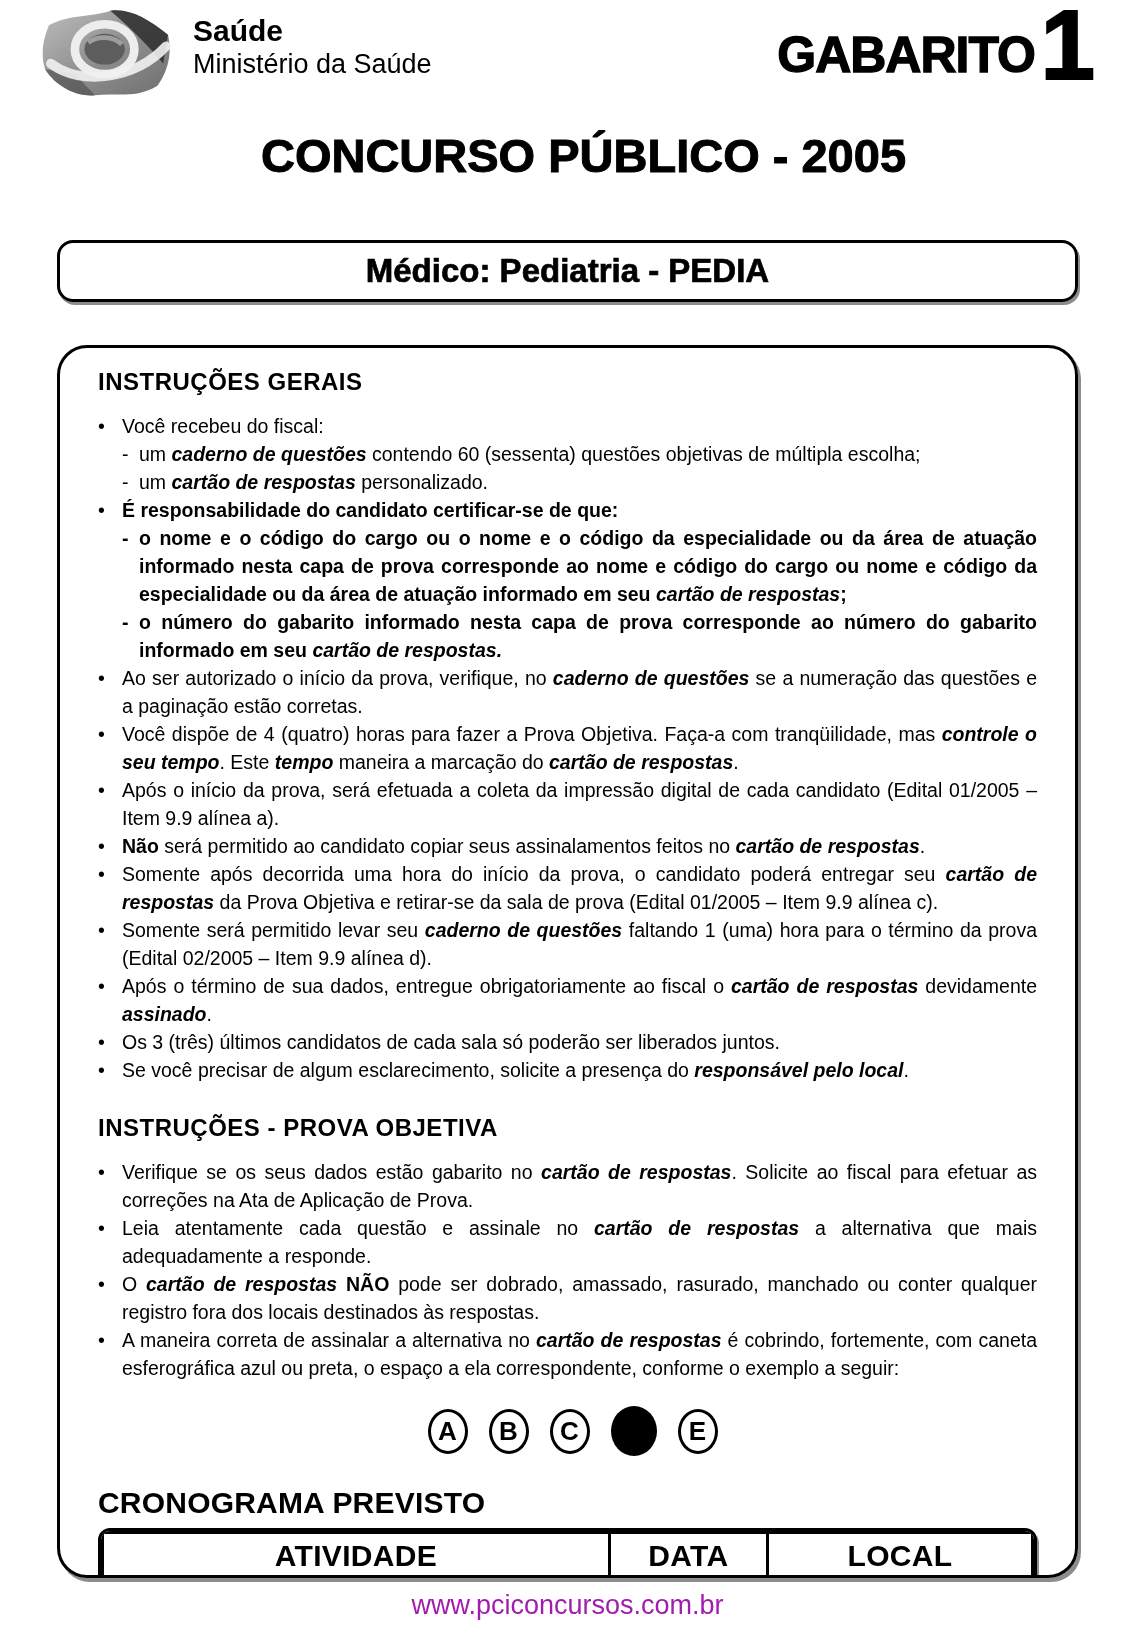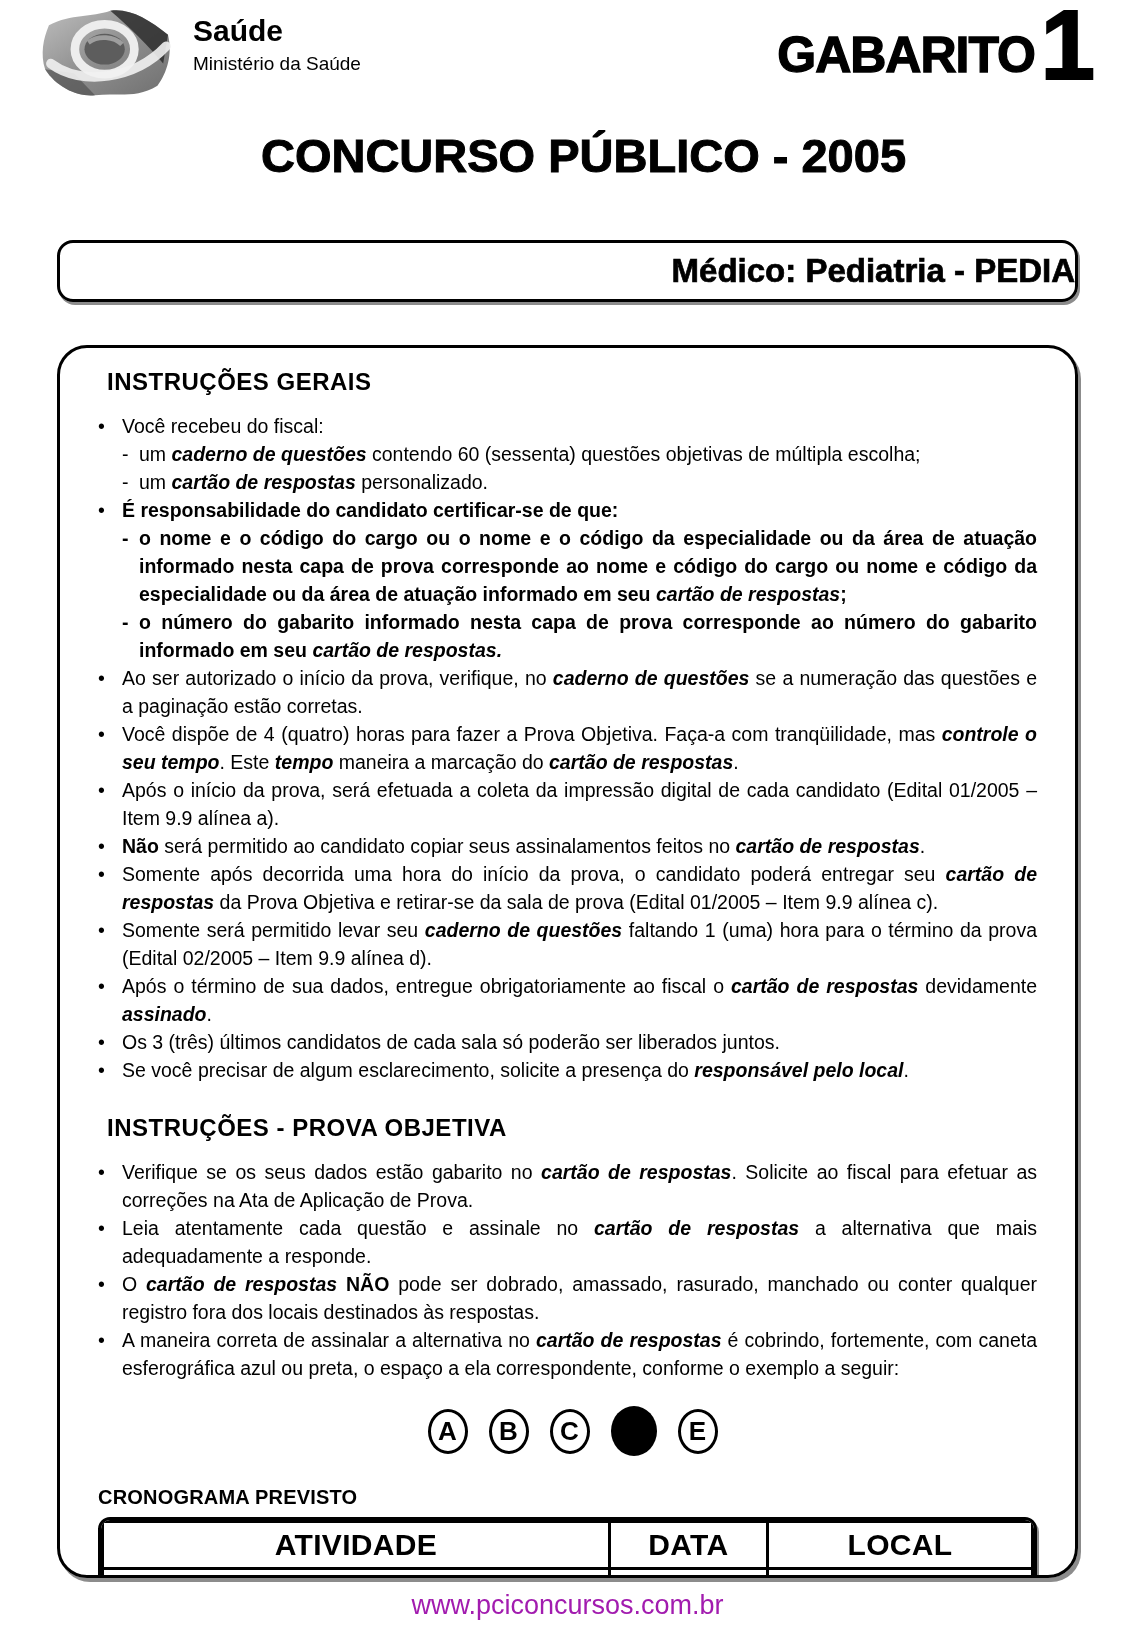--- a/index.html
+++ b/index.html
@@ -4,42 +4,42 @@
 <style>
   html,body{margin:0;padding:0;background:#ffffff;}
   .page{position:relative;width:1135px;height:1637px;background:#fff;color:#000;
         font-family:"Liberation Sans", sans-serif;overflow:hidden;}
 
   
   .brand{position:absolute;left:34px;top:6px;display:flex;gap:12px;align-items:flex-start;}
   .brand svg{display:block;}
   .brand-text{padding-top:8px;}
   .brand-title{font-size:30px;font-weight:bold;line-height:34px;}
-  .brand-sub{font-size:19px;line-height:32px;}
+  .brand-sub{font-size:27px;line-height:32px;}
 
   .gabarito-label{position:absolute;right:100px;top:26px;font-size:50px;font-weight:bold;
         letter-spacing:-1px;-webkit-text-stroke:1.3px #000;}
   .gabarito-num{position:absolute;right:40px;top:-4px;font-size:98px;font-weight:bold;
         -webkit-text-stroke:2px #000;line-height:1;}
 
   .title{position:absolute;left:0;right:0;top:128px;text-align:center;
          font-size:47px;font-weight:bold;margin-left:32px;-webkit-text-stroke:1px #000;}
 
   .medico-box{position:absolute;left:57px;right:57px;top:240px;height:56px;
          border:3px solid #000;border-radius:16px;box-shadow:2px 3px 0 rgba(0,0,0,.45);
-         display:flex;align-items:center;justify-content:flex-end;}
+         display:flex;align-items:center;justify-content:center;}
   .medico-box .txt{font-size:33px;font-weight:bold;-webkit-text-stroke:.7px #000;}
 
   
   .main-box{position:absolute;left:57px;right:57px;top:345px;height:1233px;box-sizing:border-box;
          border:3px solid #000;border-radius:30px;box-shadow:3px 4px 0 rgba(0,0,0,.45);
          padding:14px 38px 0 38px;overflow:hidden;}
-  h2.sec{font-size:24px;font-weight:bold;margin:6px 0 16px 9px;letter-spacing:.5px;}
+  h2.sec{font-size:24px;font-weight:bold;margin:6px 0 16px 0;letter-spacing:.5px;}
   h2.sec2{margin-top:30px;}
-  h3.sec{font-size:20px;font-weight:bold;margin:30px 0 8px 0;letter-spacing:.2px;}
+  h3.sec{font-size:30px;font-weight:bold;margin:30px 0 8px 0;letter-spacing:.2px;}
 
   ul.bullets{list-style:none;margin:0;padding:0;font-size:19.5px;line-height:28px;}
   li.bullet{display:flex;}
   li.bullet .marker{flex:0 0 24px;}
   li.bullet.lvl2{margin-left:24px;}
   li.bullet.lvl2 .marker{flex:0 0 17px;}
   li.bullet .txt{flex:1;text-align:justify;}
   .s-n{font-weight:normal;font-style:normal;}
   .s-b{font-weight:bold;}
   .s-bi{font-weight:bold;font-style:italic;}

